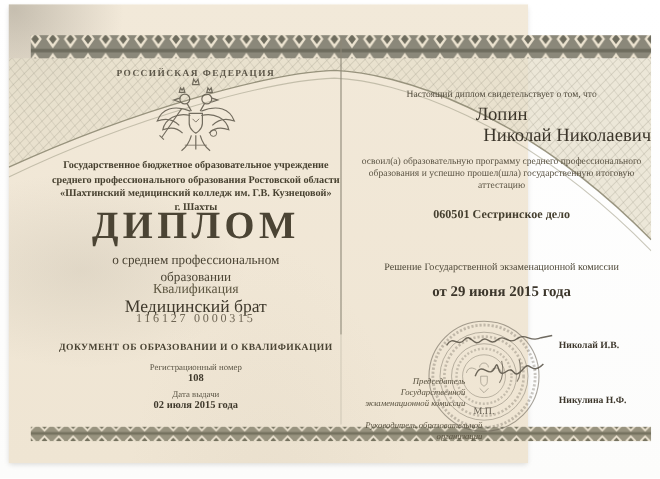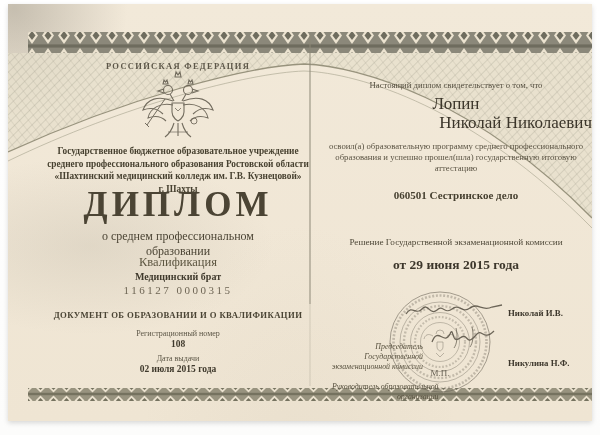--- a/index.html
+++ b/index.html
@@ -2,40 +2,40 @@
 <html><head>
 <meta charset="utf-8">
 <style>
   html,body{margin:0;padding:0;background:#ffffff;}
   .scan{
     position:relative;width:600px;height:435px;overflow:hidden;
     background:linear-gradient(#ffffff,#fcfcfb);
     font-family:"Liberation Serif","DejaVu Serif",serif;
   }
   .paper{
-    position:absolute;left:8px;top:4px;width:584px;height:417px;
+    position:absolute;left:8px;top:4px;width:472px;height:417px;
     background:
       radial-gradient(circle at 1% 1%, rgba(105,100,88,.32), rgba(105,100,88,0) 16%),
       radial-gradient(ellipse at 14% 58%, rgba(128,122,106,.14), rgba(0,0,0,0) 26%),
       radial-gradient(ellipse at 50% 120%, rgba(180,170,150,.10), rgba(0,0,0,0) 40%),
       linear-gradient(#f2e9d9,#efe5d3);
     box-shadow:0 2px 5px rgba(0,0,0,.15);
   }
   .deco{position:absolute;left:0;top:0;pointer-events:none;}
   .page{position:absolute;top:0;height:100%;}
   .page-left{left:20px;width:300px;}
   .page-right{left:312px;width:272px;}
   .abs{position:absolute;left:0;right:0;text-align:center;}
   .country{top:57px;font-size:8.5px;letter-spacing:1.3px;color:#5d5749;font-weight:600;}
   .emblem{position:absolute;left:110px;top:64px;width:80px;height:76px;}
   .institution{top:141px;font-size:9.3px;font-weight:700;line-height:12.6px;color:#474130;}
   .dip-title{top:181px;font-size:35px;font-weight:700;letter-spacing:4px;color:#4b4434;}
   .dip-sub{top:225px;font-size:12px;line-height:14.5px;color:#4b4434;}
   .qual-label{top:251px;font-size:12.5px;color:#5e5742;}
-  .qual-value{top:267px;font-size:10px;font-weight:700;color:#3f392c;}
+  .qual-value{top:267px;font-size:16px;font-weight:400;color:#3f392c;}
   .serial{top:280px;font-size:11px;letter-spacing:2.5px;color:#6e6554;font-weight:400;}
   .doctype{top:306px;font-size:8.7px;font-weight:600;letter-spacing:.4px;color:#4a4434;}
   .reg-label{top:325px;font-size:8px;color:#5c5646;}
   .reg-num{top:335px;font-size:9.5px;font-weight:700;color:#3f392c;}
   .date-label{top:350px;font-size:8px;color:#5c5646;}
   .date-value{top:360px;font-size:9.5px;font-weight:700;color:#3f392c;}
   .intro{top:76px;font-size:8.7px;color:#554f40;}
   .holder1{top:90px;font-size:17px;color:#3b352a;}
   .holder2{top:109px;font-size:17px;color:#3b352a;text-align:right;}
   .bodytext{top:137px;font-size:8.7px;line-height:11.2px;color:#5a5343;}

